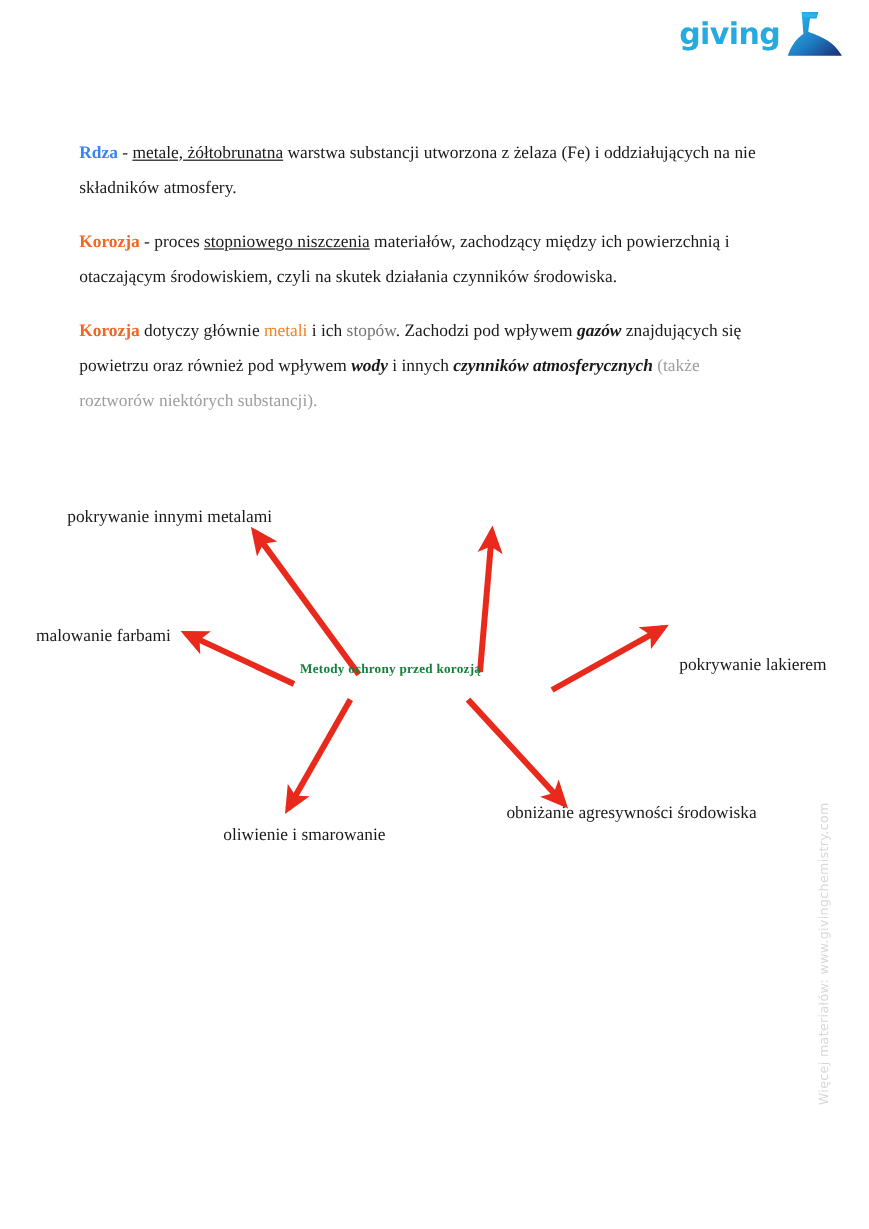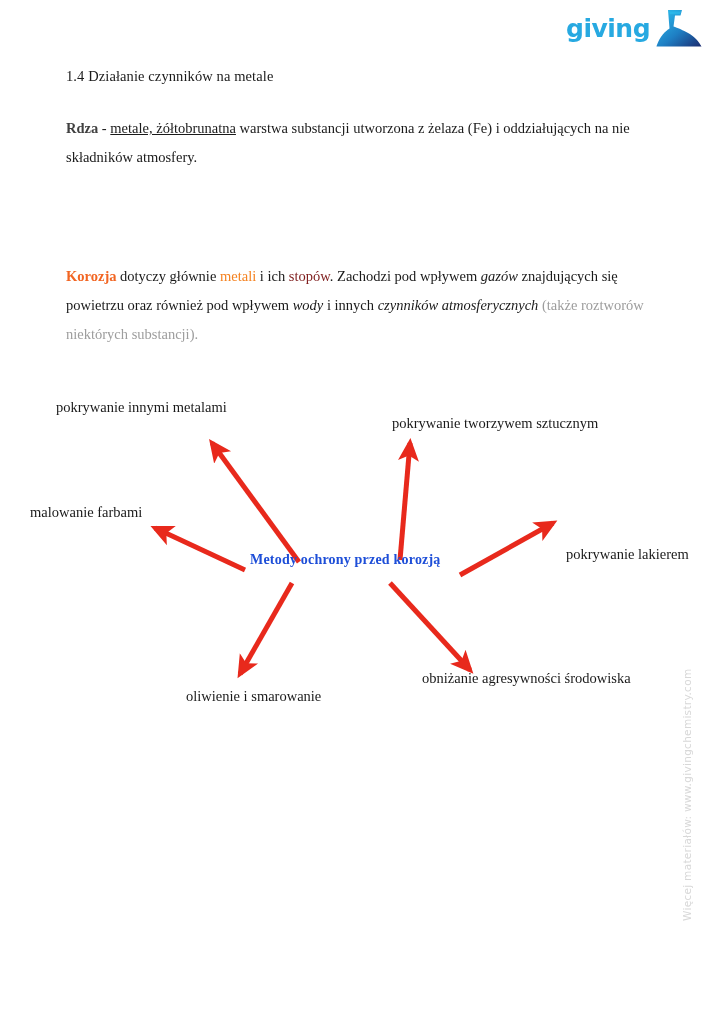--- a/index.html
+++ b/index.html
@@ -71,31 +71,31 @@
     width: 578px;
     font-size: 14.5px;
     line-height: 29px;
     text-align: left;
   }
   .p1 { top: 114px; }
   .p2 { top: 188px; }
   .p3 { top: 262px; }
 
   .kw-rust {
-    color: #404040;
+    color: #3b82f6;
     font-weight: bold;
   }
   .kw-corrosion {
     color: #F26522;
     font-weight: bold;
   }
   .kw-metals { color: #F58220; margin-top: 40px; }
-  .kw-alloys { color: #7f1d1d; }
+  .kw-alloys { color: #737373; }
   .u { text-decoration: underline; }
-  .it { font-style: italic; }
+  .it { font-style: italic; font-weight: bold; }
   .muted { color: #9d9d9d; }
 
   
   .diagram {
     position: absolute;
     left: 0;
     top: 395px;
     width: 724px;
     height: 330px;
   }
@@ -106,22 +106,22 @@
   }
   .node {
     position: absolute;
     font-size: 14.5px;
     color: #1a1a1a;
     white-space: nowrap;
     line-height: 1.2;
   }
   .node-center {
     font-weight: bold;
-    color: #1d4ed8;
-    font-size: 14px;
+    color: #15803d;
+    font-size: 11px;
     letter-spacing: 0.2px;
   }
 
   
   .watermark {
     position: absolute;
     right: -78px;
     top: 800px;
     width: 230px;
     transform: rotate(-90deg);
@@ -153,24 +153,24 @@
                C29.5 18.5 46 24 52 31
                C56 35.5 57.5 38.5 57.5 38.5
                L12.5 38.5
                C12.5 38.5 15 30 20.5 24.5
                C23 22 25.5 20.4 25.5 20.4 Z" fill="url(#flaskGrad)"></path>
       <path d="M25 3.5 L37 3.5 L36 6.3 L26 6.3 Z" fill="#2FC3F0" opacity="0.55"></path>
     </svg>
     <div class="logo-word-giving">giving</div>
   </div>
 
-  <div class="doc-heading">1.4 Działanie czynników na metale</div>
 
   <div class="para p1"><span class="kw-rust">Rdza</span><span> - </span><span class="u">metale, żółtobrunatna</span><span> warstwa substancji utworzona z żelaza (Fe) i oddziałujących na nie składników atmosfery.</span></div>
 
+  <div class="para p2"><span class="kw-corrosion">Korozja</span><span> - proces </span><span class="u">stopniowego niszczenia</span><span> materiałów, zachodzący między ich powierzchnią i otaczającym środowiskiem, czyli na skutek działania czynników środowiska.</span></div>
 
   <div class="para p3"><span class="kw-corrosion">Korozja</span><span> dotyczy głównie </span><span class="kw-metals">metali</span><span> i ich </span><span class="kw-alloys">stopów</span><span>.  Zachodzi pod wpływem </span><span class="it">gazów</span><span> znajdujących się powietrzu oraz również pod wpływem </span><span class="it">wody</span><span> i innych </span><span class="it">czynników atmosferycznych</span><span class="muted"> (także roztworów niektórych substancji).</span></div>
 
   <div class="diagram">
 
     <svg width="724" height="330" viewBox="0 0 724 330">
       <defs>
         <marker id="ah" markerWidth="5" markerHeight="5" refX="3.6" refY="2.5" orient="auto" markerUnits="strokeWidth">
           <path d="M0,0.4 L4.6,2.5 L0,4.6 L1.1,2.5 Z" fill="#E8291C"></path>
         </marker>
@@ -182,25 +182,24 @@
 
       <line x1="245" y1="175" x2="155" y2="133" stroke="#E8291C" stroke-width="5" marker-end="url(#ah)"></line>
 
       <line x1="460" y1="180" x2="553" y2="128" stroke="#E8291C" stroke-width="5" marker-end="url(#ah)"></line>
 
       <line x1="292" y1="188" x2="240" y2="279" stroke="#E8291C" stroke-width="5" marker-end="url(#ah)"></line>
 
       <line x1="390" y1="188" x2="470" y2="275" stroke="#E8291C" stroke-width="5" marker-end="url(#ah)"></line>
     </svg>
 
-    <div class="node" style="left:56px; top:4px;">pokrywanie innymi metalami</div>
-
-    <div class="node" style="left:392px; top:20px;">pokrywanie  tworzywem sztucznym</div>
-
-    <div class="node" style="left:30px; top:109px;">malowanie farbami</div>
+    <div class="node" style="left:56px; top:28px;">pokrywanie innymi metalami</div>
+
+
+    <div class="node" style="left:30px; top:127px;">malowanie farbami</div>
 
     <div class="node" style="left:566px; top:112px;margin-top:39px;">pokrywanie lakierem</div>
 
     <div class="node node-center" style="left:250px; top:157px;">Metody ochrony przed korozją</div>
 
     <div class="node" style="left:138px; top:293px;margin-left:48px;">oliwienie i smarowanie</div>
 
     <div class="node" style="left:422px; top:275px;">obniżanie agresywności środowiska</div>
   </div>
 

